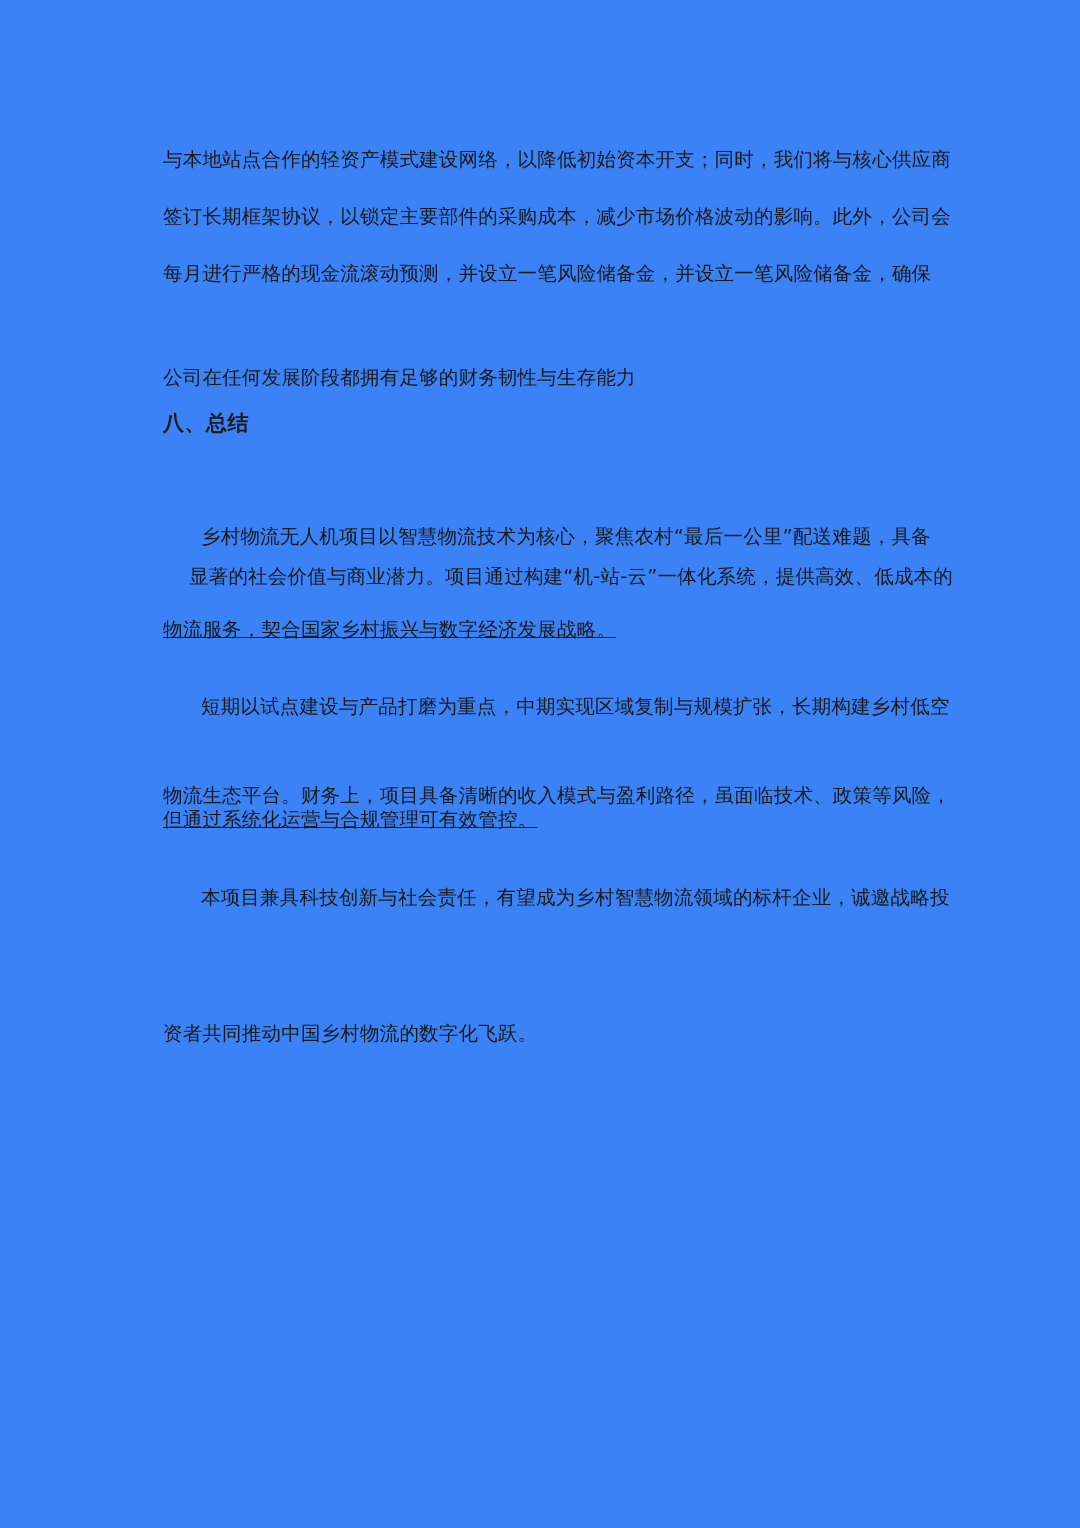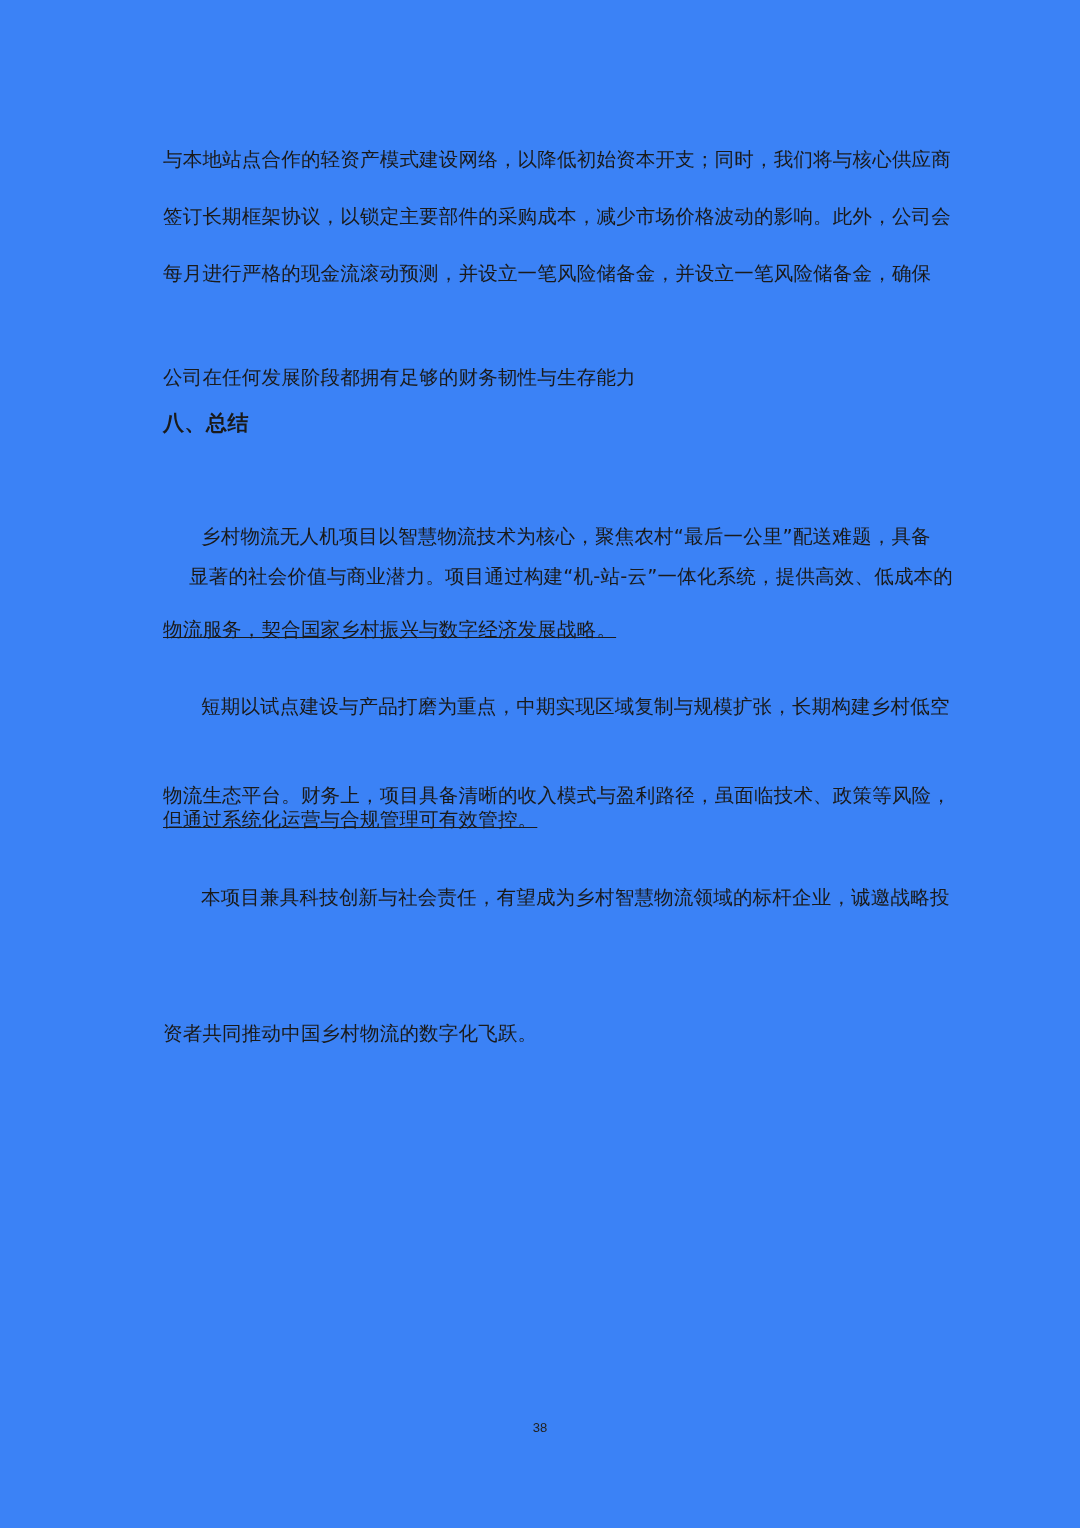--- a/index.html
+++ b/index.html
@@ -83,15 +83,14 @@
     <div class="line justify indent" style="top:695px;">短期以试点建设与产品打磨为重点，中期实现区域复制与规模扩张，长期构建乡村低空</div>
     <div class="line justify" style="top:784px;">物流生态平台。财务上，项目具备清晰的收入模式与盈利路径，虽面临技术、政策等风险，</div>
     <div class="line" style="top:808px;text-decoration:underline;">但通过系统化运营与合规管理可有效管控。</div>
   </div>
 
   <div>
     <div class="line justify indent" style="top:886px;">本项目兼具科技创新与社会责任，有望成为乡村智慧物流领域的标杆企业，诚邀战略投</div>
     <div class="line" style="top:988px;margin-top:34px;">资者共同推动中国乡村物流的数字化飞跃。</div>
   </div>
 
-  <div class="page-number">38</div>
 
 </div>
 
 </body></html>

